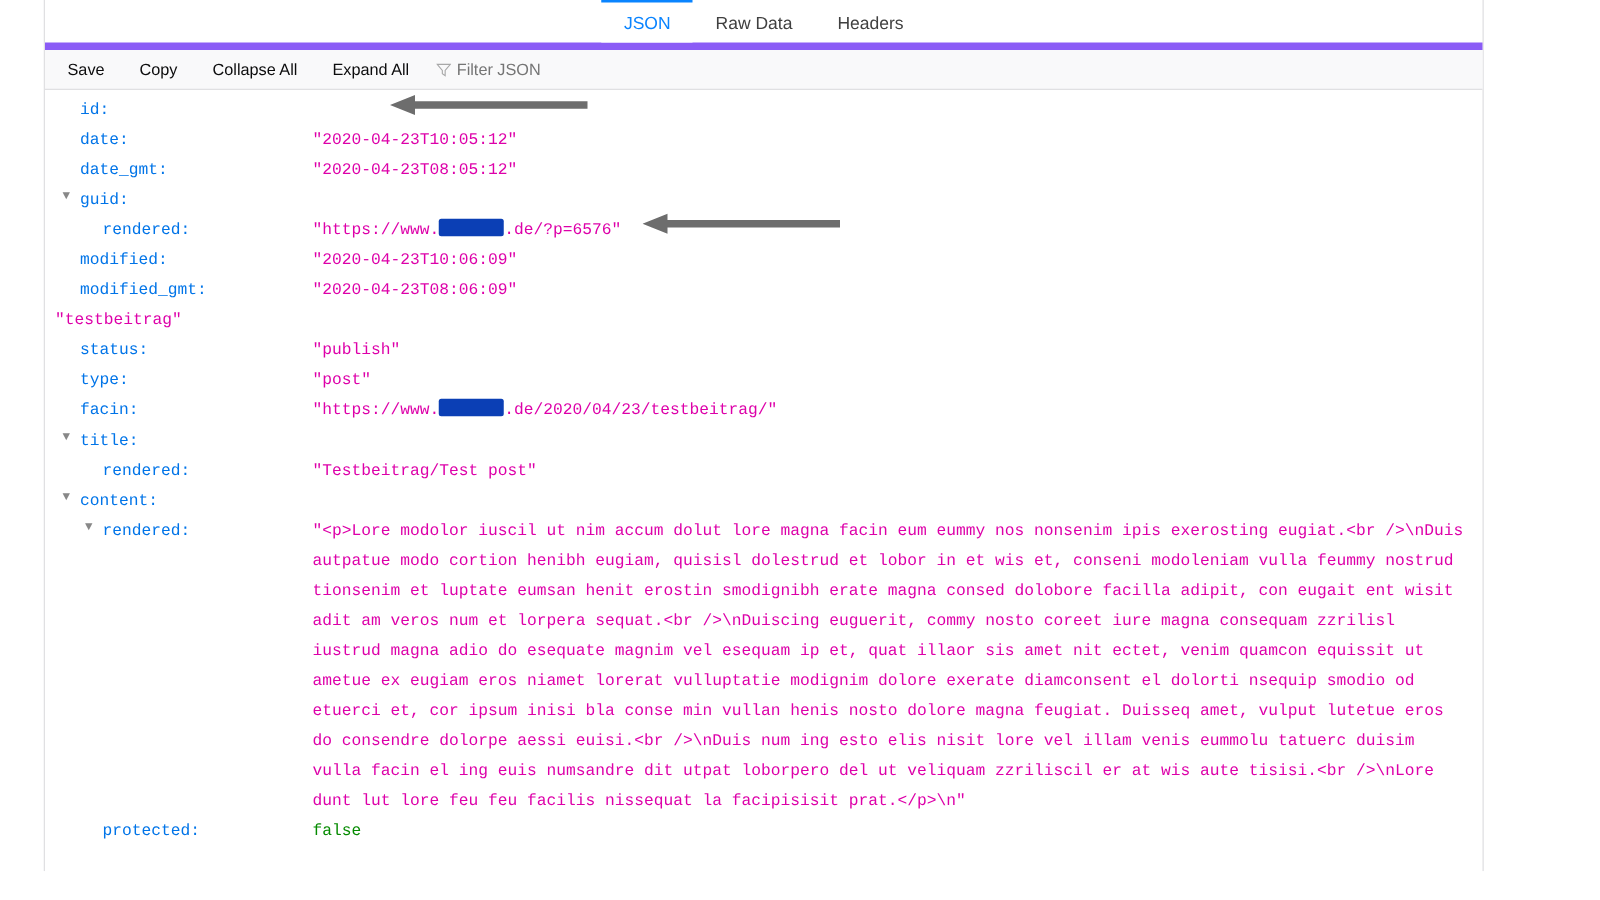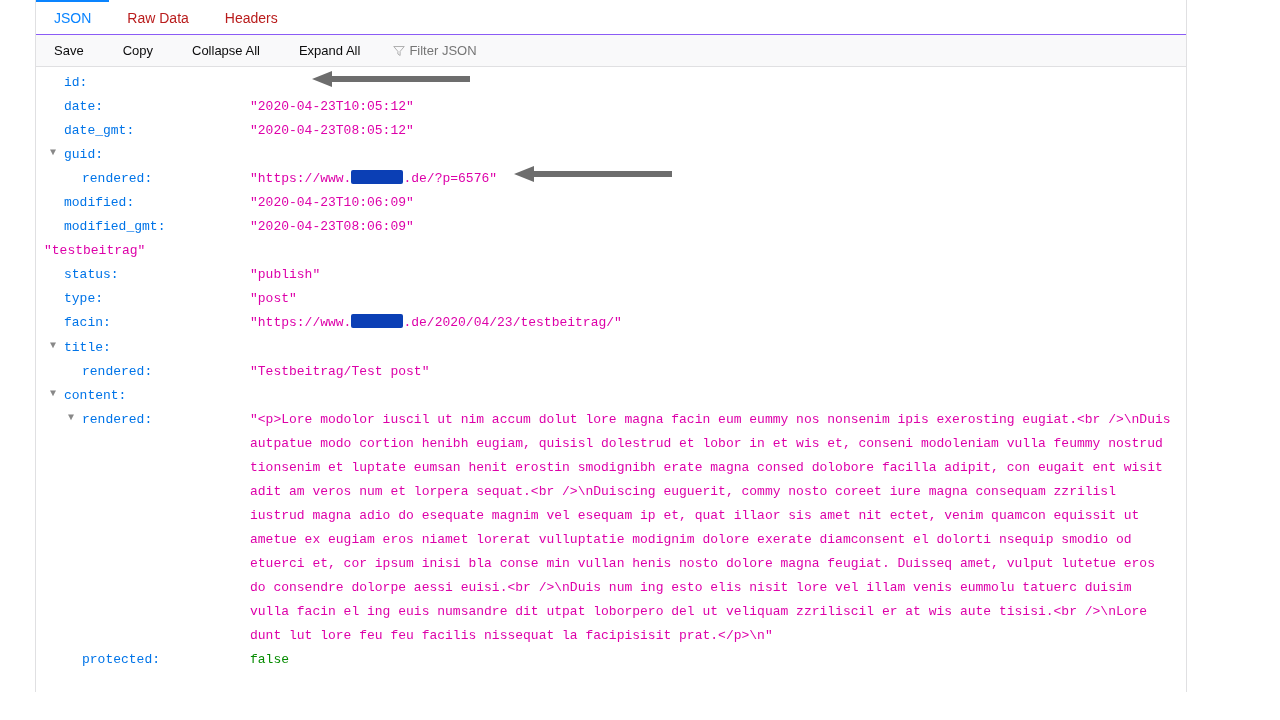--- a/index.html
+++ b/index.html
@@ -11,38 +11,39 @@
   }
   .viewer {
     width: 1152px;
     margin-left: 35px;
     border-left: 1px solid #e0e0e2;
     border-right: 1px solid #e0e0e2;
     background: #fff;
   }
   .tabs {
     display: flex;
-    border-bottom: 1px solid #8b5cf6;
+    border-bottom: 6px solid #8b5cf6;
+    justify-content: center;
   }
   .tab {
     padding: 8px 18px;
     font-size: 14px;
     cursor: pointer;
-    color: #b91c1c;
+    color: #404040;
     border-top: 2px solid transparent;
   }
   .tab.active {
     border-top: 2px solid #0a84ff;
     color: #0a84ff;
     background: #fff;
   }
   .toolbar {
     display: flex;
     align-items: center;
-    gap: 19px;
+    gap: 8px;
     padding: 4px 8px;
     border-bottom: 1px solid #e0e0e2;
     background: #f9f9fa;
   }
   .tool-btn {
     padding: 4px 10px;
     font-size: 13px;
     cursor: pointer;
     color: #0c0c0d;
     background: transparent;

